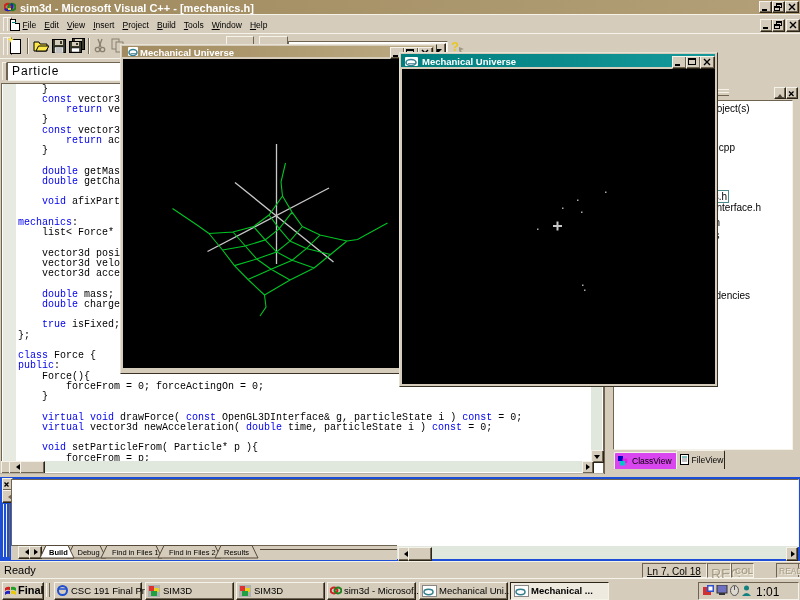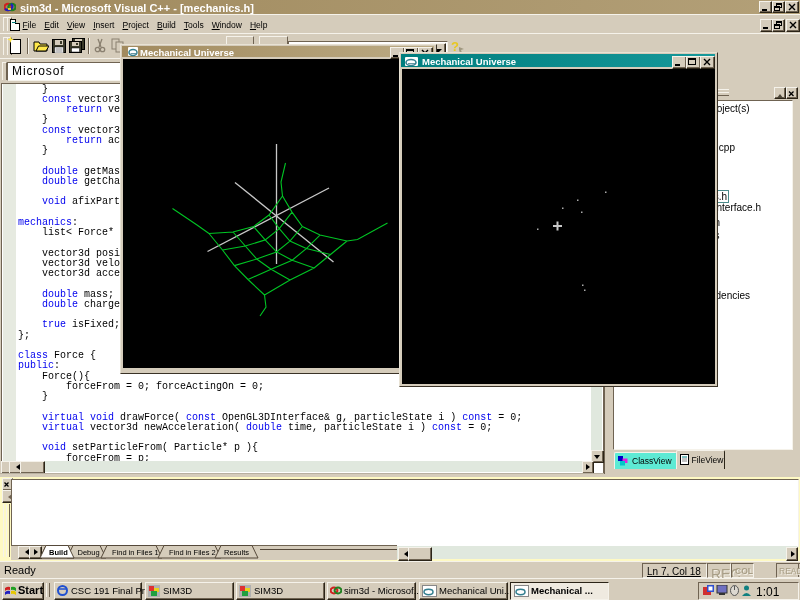--- a/index.html
+++ b/index.html
@@ -136,21 +136,21 @@
 <div class="abs" style="left:450px;top:38px;width:16px;height:17px;">
   <svg width="16" height="17">
       <text x="1" y="13" font-family="Liberation Sans" font-size="13" font-weight="bold" fill="#e8c820">?</text>
       <path d="M9 9 L14 11 L11 12 L12 15 L10 15 L9 12 Z" fill="#a09880"></path>
     </svg>
 </div>
 
 <div class="abs" style="left:0;top:58px;width:610px;height:26px;background:#d5ccbb;border-top:1px solid #f5f2ea;"></div>
 <div class="abs" style="left:2px;top:62px;width:3px;height:17px;border-left:1px solid #f5f2ea;border-top:1px solid #f5f2ea;border-right:1px solid #6f6352;"></div>
 <div class="abs sunken" style="left:7px;top:62px;width:145px;height:17px;background:#fff;">
-  <div class="abs" style="left:4px;top:1px;font-size:12px;letter-spacing:0.9px;">Microsof</div>
+  <div class="abs" style="left:4px;top:1px;font-size:12px;letter-spacing:0.9px;">Particle</div>
 </div>
 
 <div class="abs" style="left:0;top:83px;width:607px;height:394px;background:#d5ccbb;">
   <div class="abs" style="left:1px;top:0px;width:601px;height:390px;border-top:1px solid #6f6352;border-left:1px solid #6f6352;border-right:2px solid #6f6352;background:#fff;"></div>
 
   <div class="abs" style="left:3px;top:1px;width:13px;height:377px;background:#e6eae0;"></div>
 
   <pre class="abs" style="left:18px;top:1.5px;font-size:10px;line-height:10.25px;">    }
     <span class="kw">const</span> vector3d getVelocity(){
         <span class="kw">return</span> velocity;
@@ -221,40 +221,40 @@
   <div class="tree abs" style="left:7px;top:18px;width:176px;height:346px;overflow:hidden;font-size:10px;">
     <div class="abs" style="right:40.5px;top:2px;white-space:nowrap;">Workspace 'sim3d': 1 project(s)</div>
     <div class="abs" style="right:55px;top:40.5px;white-space:nowrap;">mechanics.cpp</div>
     <div class="abs" style="right:61px;top:88.5px;white-space:nowrap;border:1px solid #4a8a8a;padding:0 1px;">mechanics.h</div>
     <div class="abs" style="right:29px;top:101px;white-space:nowrap;">OpenGL3DInterface.h</div>
     <div class="abs" style="right:70px;top:116px;white-space:nowrap;">particle.h</div>
     <div class="abs" style="right:70.5px;top:129px;white-space:nowrap;">Resource Files</div>
     <div class="abs" style="right:40px;top:189px;white-space:nowrap;">External Dependencies</div>
   </div>
 
-  <div class="abs" style="left:6.5px;top:369px;width:61px;height:16px;background:#5eead4;border:1px solid #6f6352;border-top-color:#f5f2ea;border-left-color:#f5f2ea;border-bottom:none;border-radius:2px 2px 0 0;">
+  <div class="abs" style="left:6.5px;top:369px;width:61px;height:16px;background:#d946ef;border:1px solid #6f6352;border-top-color:#f5f2ea;border-left-color:#f5f2ea;border-bottom:none;border-radius:2px 2px 0 0;">
     <svg class="abs" style="left:3px;top:3px;" width="11" height="10">
         <rect x="0" y="0" width="5" height="5" fill="#0000c8"></rect>
         <rect x="4.5" y="2.5" width="5" height="4.5" fill="#e020e0"></rect>
         <rect x="2" y="5" width="5" height="4.5" fill="#00c8c8"></rect>
       </svg>
     <div class="abs" style="left:17.5px;top:3px;font-size:8.5px;">ClassView</div>
   </div>
   <div class="abs" style="left:69px;top:367px;width:47px;height:18px;background:#d5ccbb;border:1px solid #2b2417;border-top-color:#f5f2ea;border-left-color:#f5f2ea;border-bottom:none;border-radius:2px 2px 0 0;">
     <svg class="abs" style="left:3px;top:3px;" width="9" height="11">
         <rect x="0.5" y="0.5" width="8" height="10" fill="#fff" stroke="#000"></rect>
         <rect x="2" y="2.5" width="5" height="1" fill="#008080"></rect>
         <rect x="2" y="4.5" width="5" height="1" fill="#888"></rect>
         <rect x="2" y="6.5" width="5" height="1" fill="#888"></rect>
       </svg>
     <div class="abs" style="left:14.5px;top:4px;font-size:8.5px;">FileView</div>
   </div>
 </div>
 
-<div class="abs" style="left:0;top:477px;width:800px;height:84px;background:#fef9c3;">
+<div class="abs" style="left:0;top:477px;width:800px;height:84px;background:#1d4ed8;">
   <div class="abs btn" style="left:2px;top:1px;width:9px;height:11px;"><svg width="7" height="9">
         <path d="M1.5 2.5 L5.5 6.5 M5.5 2.5 L1.5 6.5" stroke="#000" stroke-width="1.3"></path>
       </svg></div>
   <div class="abs btn" style="left:2px;top:13px;width:9px;height:11px;">
       <div class="abs" style="left:2px;top:3px;width:0;height:0;border:3px solid transparent;border-right:4px solid #6f6352;"></div>
     </div>
   <div class="abs" style="left:3px;top:27px;width:2px;height:53px;border-left:1px solid #f5f2ea;border-right:1px solid #6f6352;"></div>
   <div class="abs" style="left:6px;top:27px;width:2px;height:53px;border-left:1px solid #f5f2ea;border-right:1px solid #6f6352;"></div>
 
   <div class="abs" style="left:11px;top:2px;width:786px;height:66px;background:#fff;border:1px solid #6f6352;border-right-color:#f5f2ea;border-bottom-color:#f5f2ea;"></div>
@@ -312,21 +312,21 @@
 </div>
 
 <div class="abs" style="left:0;top:578px;width:800px;height:22px;background:#d5ccbb;border-top:1px solid #f5f2ea;">
   <div class="abs btn" style="left:2px;top:3px;width:40px;height:16px;">
     <svg class="abs" style="left:2px;top:2px;" width="11" height="11" viewBox="0 0 11 11">
       <path d="M0 3 Q3 1 5 2 L5 5 Q2 4 0 6 Z" fill="#d02020"></path>
         <path d="M6 2 Q9 1 11 3 L11 6 Q8 4 6 5 Z" fill="#20a020"></path>
       <path d="M0 7 Q3 5 5 6 L5 9 Q2 8 0 10 Z" fill="#2020c0"></path>
         <path d="M6 6 Q9 5 11 7 L11 10 Q8 8 6 9 Z" fill="#e8c800"></path>
     </svg>
-    <div class="abs" style="left:15px;top:1px;font-weight:bold;font-size:11px;">Start</div>
+    <div class="abs" style="left:15px;top:1px;font-weight:bold;font-size:11px;">Final</div>
   </div>
   <div class="abs" style="left:46px;top:4px;width:2px;height:14px;border-left:1px solid #f5f2ea;border-right:1px solid #6f6352;"></div>
 
   <div class="abs btn" style="left:54px;top:3px;width:86px;height:16px;">
     <svg class="abs" style="left:2px;top:2px;" width="11" height="11">
         <circle cx="5.5" cy="5.5" r="4.5" fill="none" stroke="#2050d0" stroke-width="2"></circle>
         <path d="M1 4 L10 4" stroke="#2050d0" stroke-width="1.5"></path>
       </svg>
     <div class="abs" style="left:16px;top:2px;font-size:9.5px;white-space:nowrap;">CSC 191 Final Pr...</div>
   </div>

